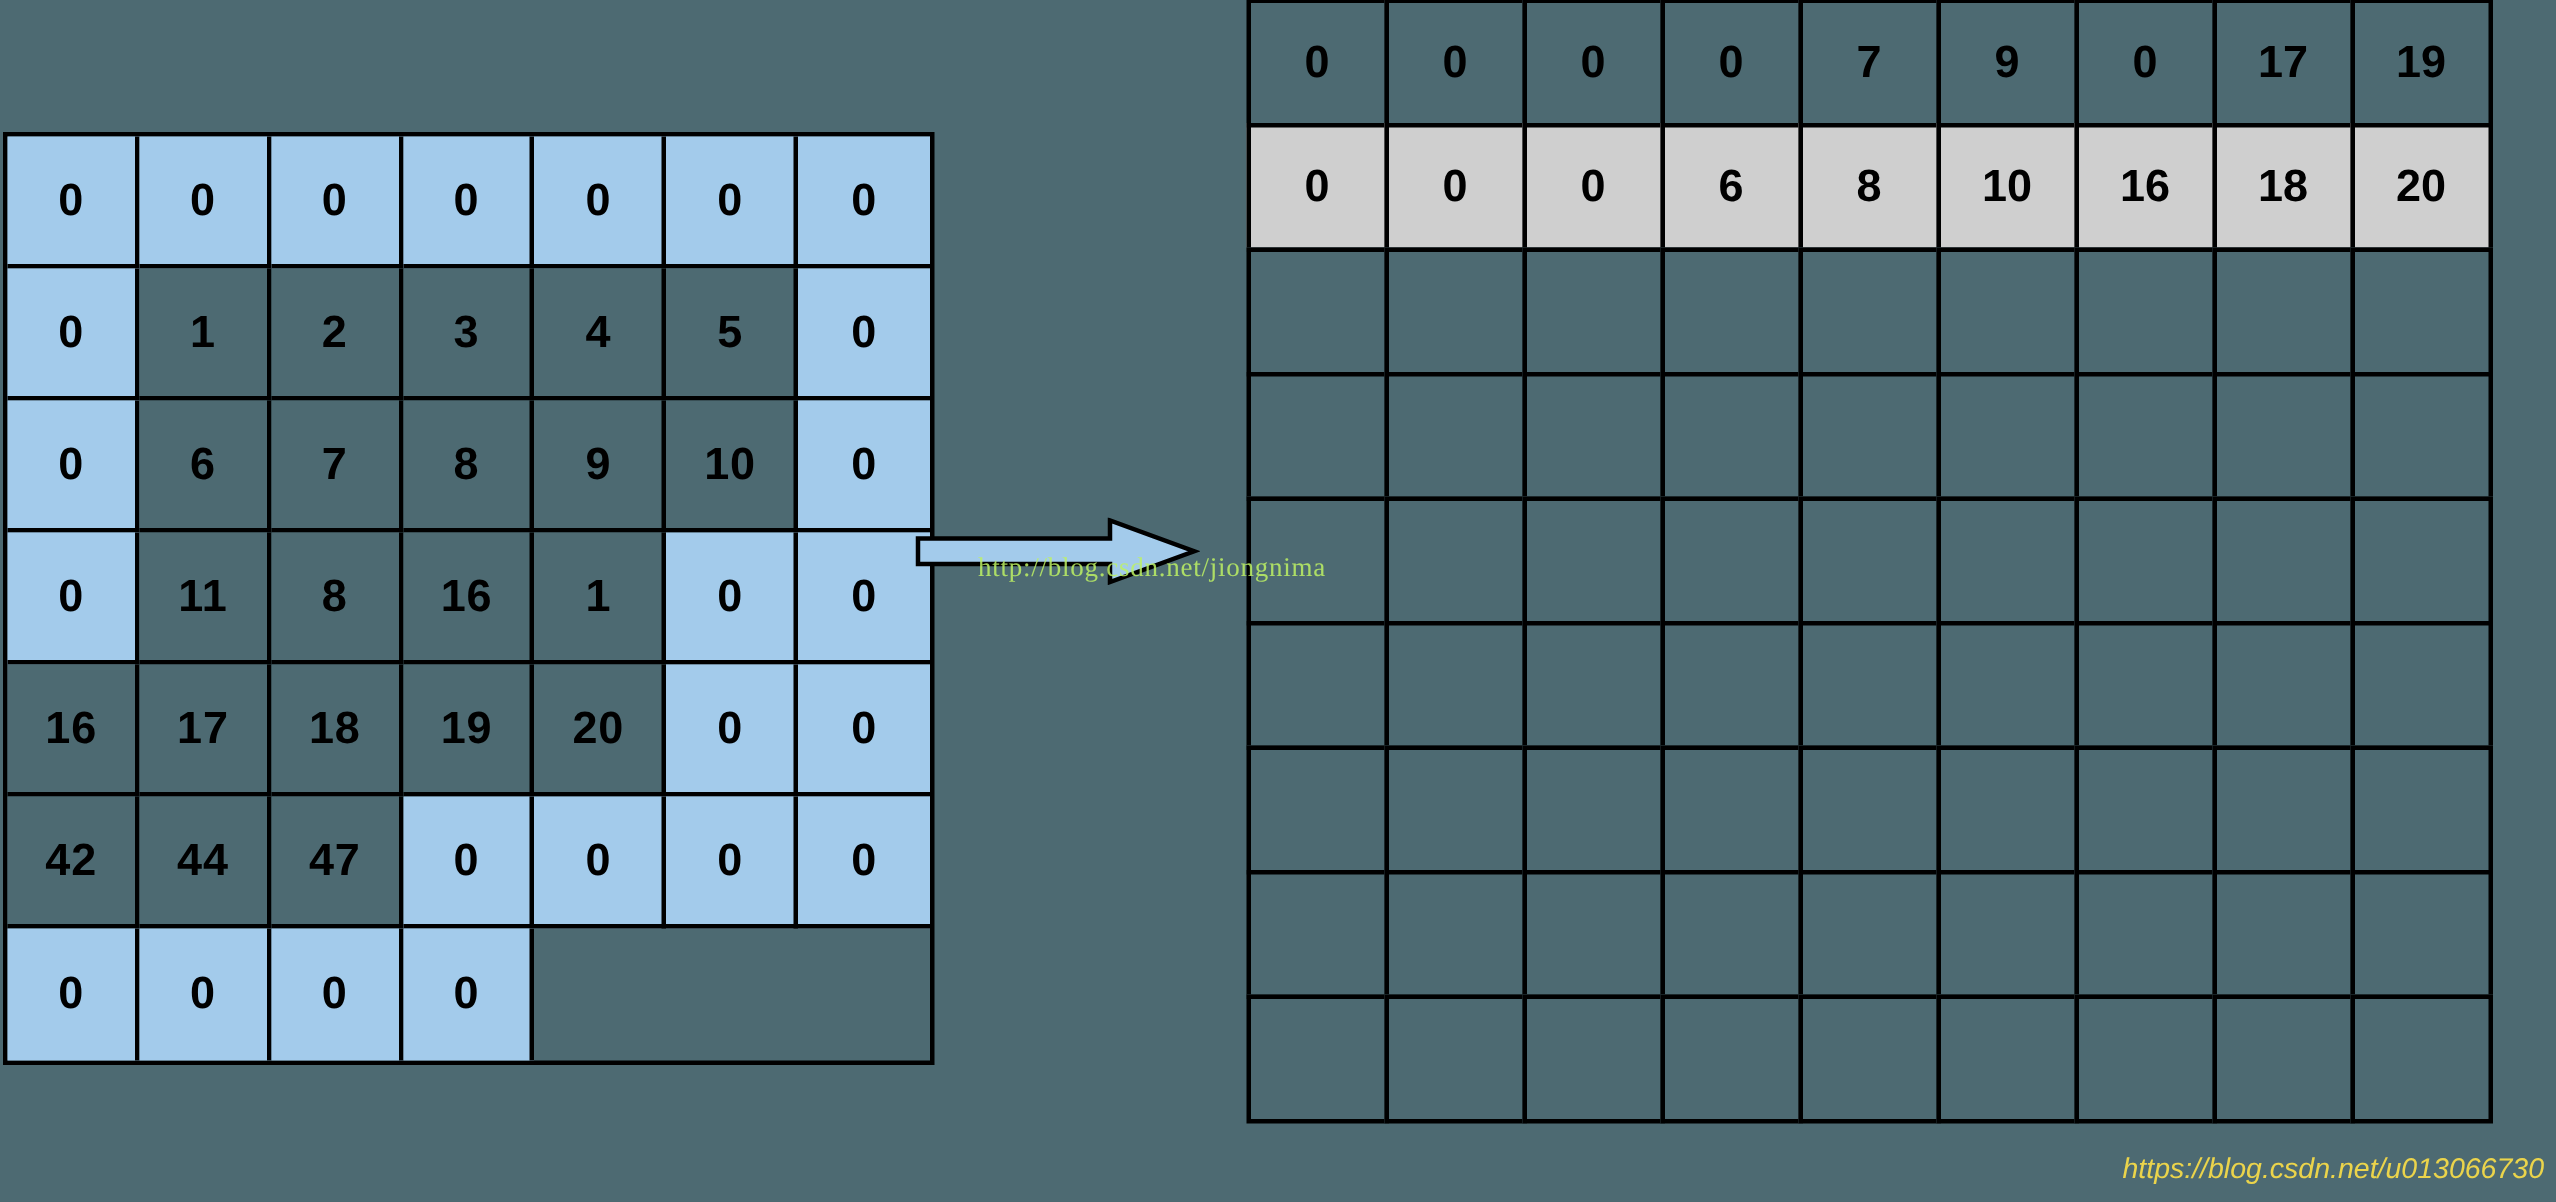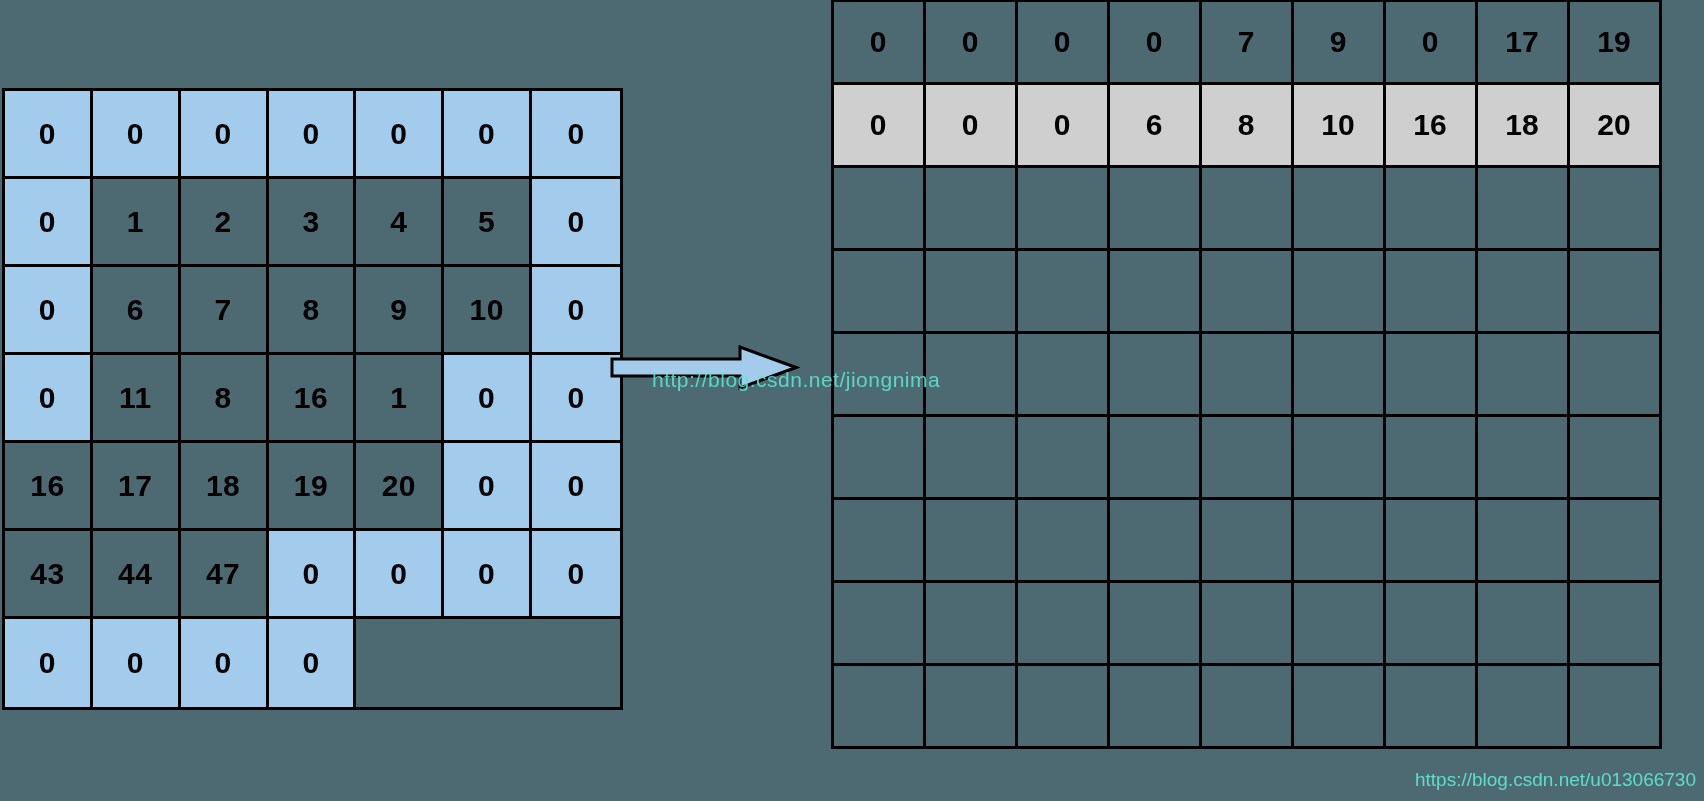--- a/index.html
+++ b/index.html
@@ -81,36 +81,37 @@
     background: #4d6a72;
   }
   #right-grid .rcell.filled-dark  { background: #4d6a72; }
   #right-grid .rcell.filled-light { background: #cfcfcf; }
 
   
   .watermark-mid {
     position: absolute;
     left: 652px;
     top: 368px;
-    font-family: Liberation Sans, sans-serif;
-    font-size: 21px;
-    color: #5eead4;
+    font-family: Liberation Serif, serif;
+    font-size: 18px;
+    color: #bef264;
     opacity: 0.85;
     white-space: nowrap;
     letter-spacing: 0.5px;
   }
   .watermark-br {
     position: absolute;
     right: 8px;
     bottom: 10px;
     font-family: "Liberation Sans", sans-serif;
     font-size: 19px;
-    color: #5eead4;
+    color: #fde047;
     opacity: 0.9;
     white-space: nowrap;
+    font-style: italic;
   }
 </style>
 </head>
 <body>
 
 <div id="stage">
 
   <div id="left-grid">
       <div class="cell pad">0</div>
       <div class="cell pad">0</div>
@@ -140,21 +141,21 @@
       <div class="cell core">1</div>
       <div class="cell pad">0</div>
       <div class="cell pad">0</div>
       <div class="cell core">16</div>
       <div class="cell core">17</div>
       <div class="cell core">18</div>
       <div class="cell core">19</div>
       <div class="cell core">20</div>
       <div class="cell pad">0</div>
       <div class="cell pad">0</div>
-      <div class="cell core">43</div>
+      <div class="cell core">42</div>
       <div class="cell core">44</div>
       <div class="cell core">47</div>
       <div class="cell pad">0</div>
       <div class="cell pad">0</div>
       <div class="cell pad">0</div>
       <div class="cell pad">0</div>
       <div class="cell pad">0</div>
       <div class="cell pad">0</div>
       <div class="cell pad">0</div>
       <div class="cell pad">0</div>

